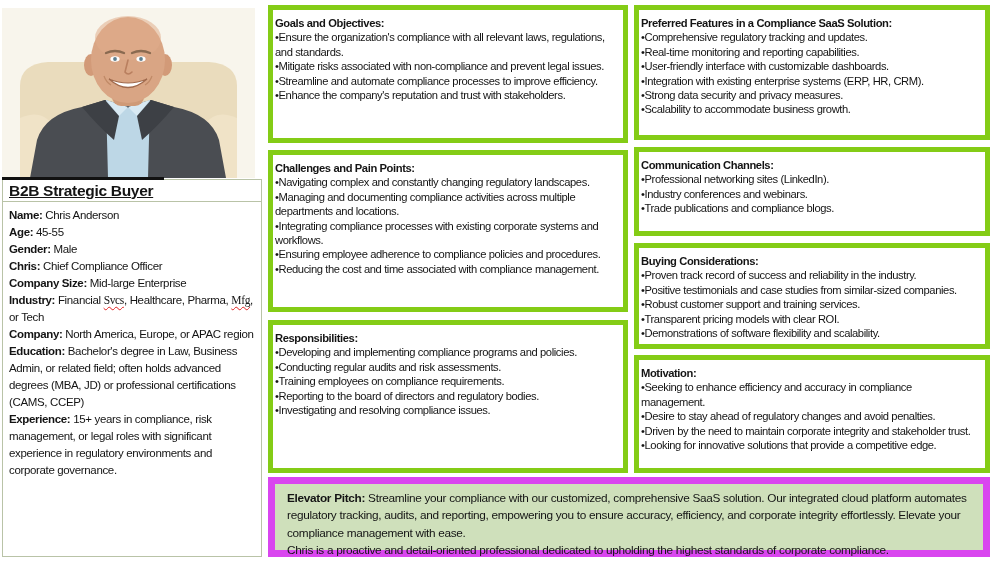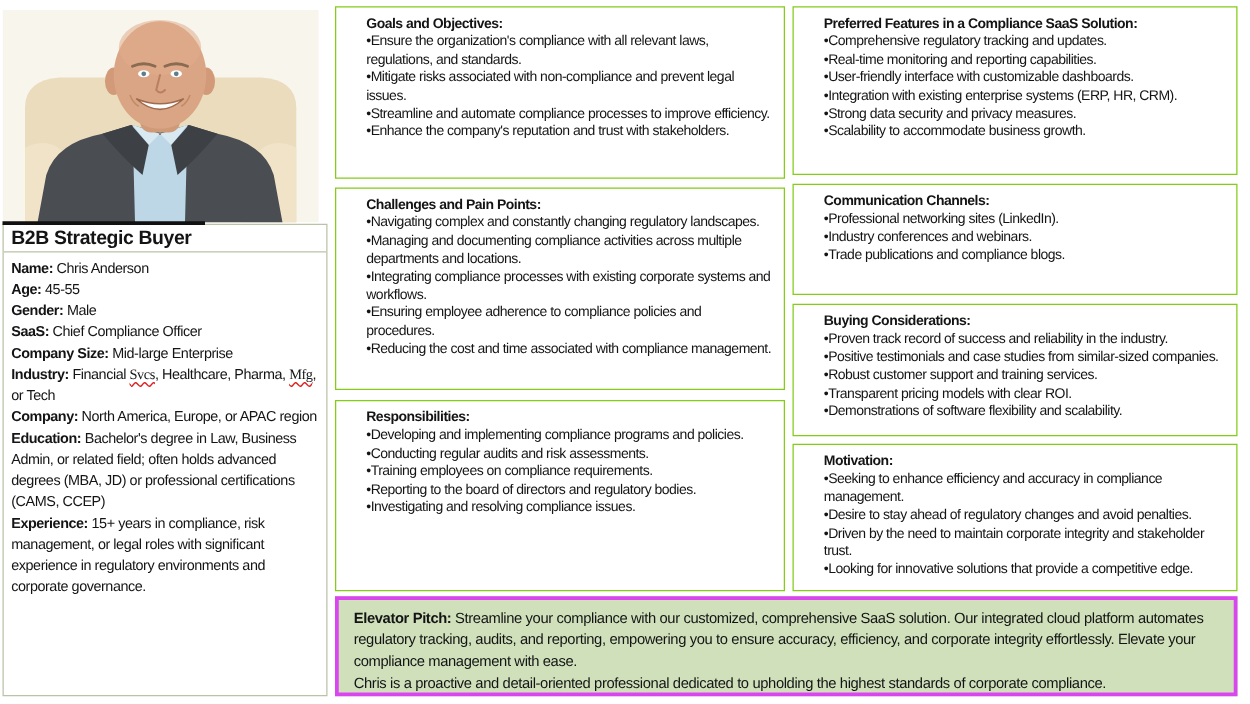--- a/index.html
+++ b/index.html
@@ -13,45 +13,45 @@
     position:absolute;left:2px;top:179px;width:260px;height:378px;
     border:1px solid #b9c3a7;background:#fff;box-sizing:border-box;
   }
   .persona-header{
     position:relative;height:22px;border-bottom:1px solid #b9c3a7;
     display:flex;align-items:center;padding-left:6px;box-sizing:border-box;
   }
   .persona-header .accent{
     position:absolute;top:-3px;left:-1px;width:162px;height:3px;background:#111;
   }
-  .persona-title{font-weight:bold;font-size:15.5px;letter-spacing:-0.3px;}
+  .persona-title{font-weight:bold;font-size:15.5px;letter-spacing:-0.3px;text-decoration:underline;}
   .details{padding:5px 6px;font-size:11.5px;line-height:17px;letter-spacing:-0.35px;}
   .field b{letter-spacing:-0.35px;}
   .sp{text-decoration:underline wavy #e02020 1px;text-underline-offset:2px;font-family:Liberation Serif, serif;}
   
   .col{position:absolute;top:5px;display:flex;flex-direction:column;height:468px;box-sizing:border-box;}
   .col-mid{left:268px;width:360px;}
   .col-right{left:634px;width:356px;}
   .box{
-    border:1px solid #84cc16;background:#fff;box-sizing:border-box;
-    padding:6px 10px 0 24px;font-size:11.2px;line-height:14.4px;letter-spacing:-0.4px;
+    border:5px solid #84cc16;background:#fff;box-sizing:border-box;
+    padding:6px 10px 0 2px;font-size:11.2px;line-height:14.4px;letter-spacing:-0.4px;
   }
   .box h3{margin:0;font-size:11.2px;line-height:14.4px;font-weight:bold;letter-spacing:-0.4px;}
   .li{white-space:normal;}
   .b-goals{height:138px;}
   .b-challenges{height:162px;margin-top:7px;}
   .b-responsibilities{flex:1;margin-top:8px;}
   .b-preferred{height:135px;}
   .b-comm{height:89px;margin-top:7px;}
   .b-buying{height:106px;margin-top:7px;}
   .b-motivation{flex:1;margin-top:6px;}
   
   .pitch{
     position:absolute;left:268px;top:477px;width:722px;height:80px;
-    background:#cfe0bb;border:3px solid #d946ef;box-sizing:border-box;
+    background:#cfe0bb;border:7px solid #d946ef;box-sizing:border-box;
     padding:6px 12px;font-size:11.8px;line-height:17.4px;letter-spacing:-0.3px;
   }
   .pitch b{letter-spacing:-0.3px;}
 </style>
 </head>
 <body>
 
 <div class="canvas">
 
   <div class="photo">
@@ -97,21 +97,21 @@
 
   <div class="left-panel">
     <div class="persona-header">
       <div class="accent"></div>
       <span class="persona-title">B2B Strategic Buyer</span>
     </div>
     <div class="details">
       <div class="field"><b>Name:</b> <span>Chris Anderson</span></div>
       <div class="field"><b>Age:</b> <span>45-55</span></div>
       <div class="field"><b>Gender:</b> <span>Male</span></div>
-      <div class="field"><b>SaaS:</b> <span>Chief Compliance Officer</span></div>
+      <div class="field"><b>Chris:</b> <span>Chief Compliance Officer</span></div>
       <div class="field"><b>Company Size:</b> <span>Mid-large Enterprise</span></div>
       <div class="field"><b>Industry:</b> <span>Financial </span><span class="sp">Svcs</span><span>, Healthcare, Pharma, </span><span class="sp">Mfg</span><span>, or Tech</span></div>
       <div class="field"><b>Company:</b> <span>North America, Europe, or APAC region</span></div>
       <div class="field"><b>Education:</b> <span>Bachelor's degree in Law, Business Admin, or related field; often holds advanced degrees (MBA, JD) or professional certifications (CAMS, CCEP)</span></div>
       <div class="field"><b>Experience:</b> <span>15+ years in compliance, risk management, or legal roles with significant experience in regulatory environments and corporate governance.</span></div>
     </div>
   </div>
 
   <div class="col col-mid">
     <section class="box b-goals">

